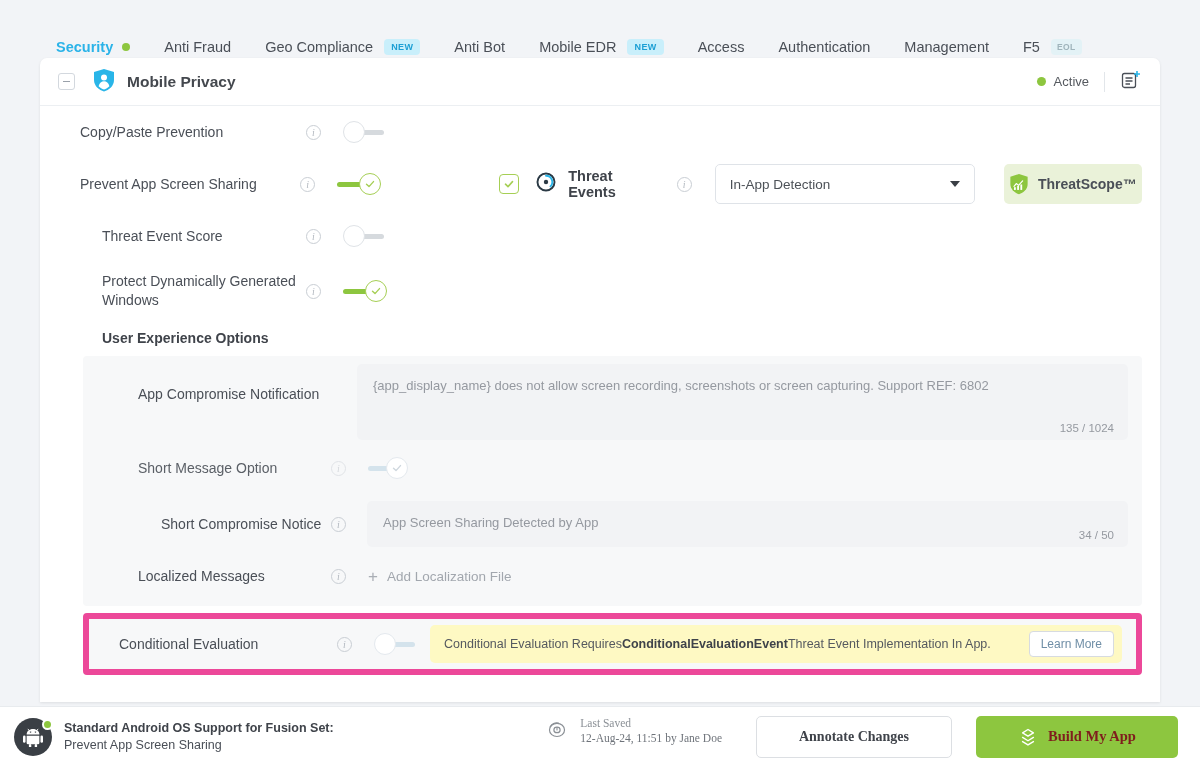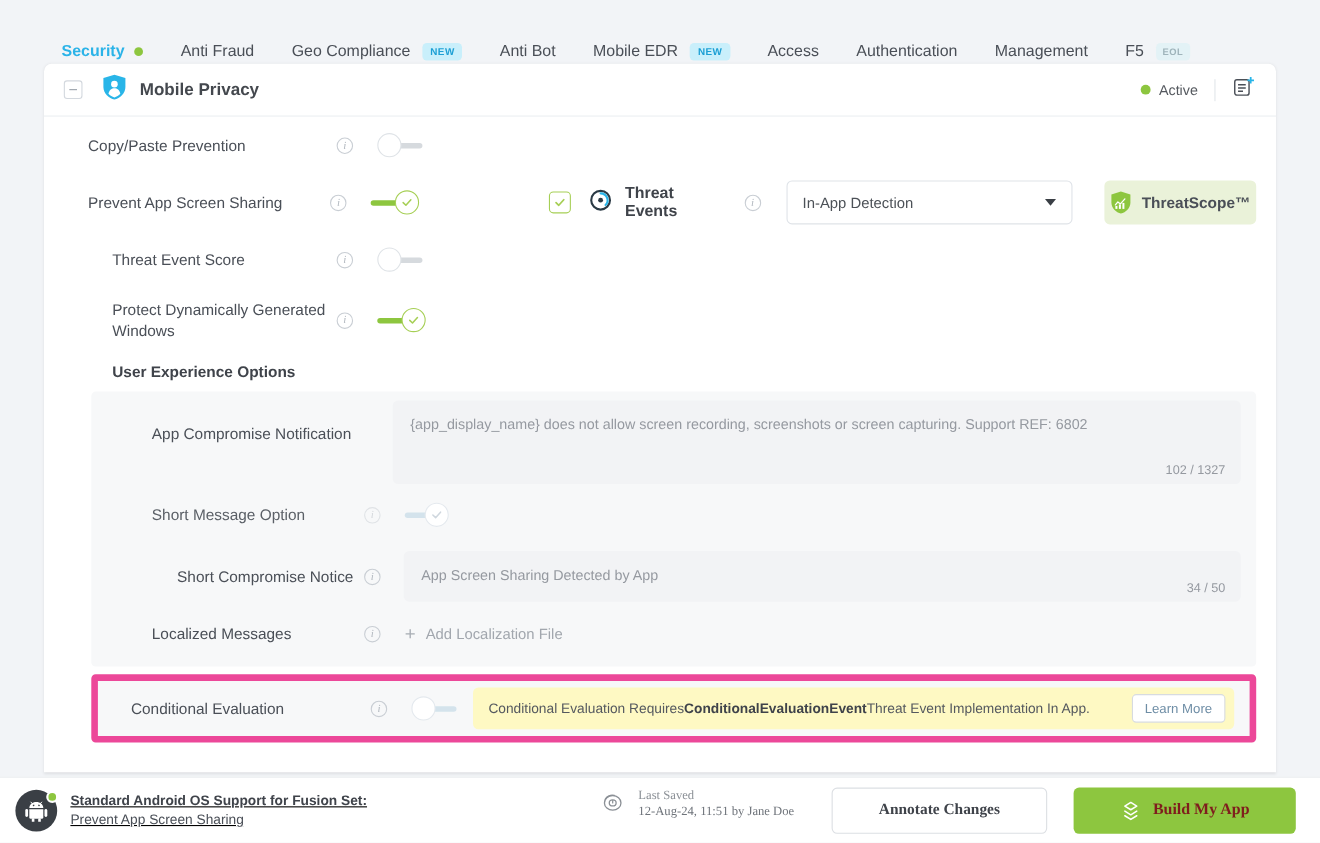--- a/index.html
+++ b/index.html
@@ -204,21 +204,21 @@
   .android-badge { position: relative; width: 38px; height: 38px; flex:none; }
   .android-badge .disc {
     width: 38px; height: 38px; border-radius: 50%; background: #3a3f45;
     display:flex;align-items:center;justify-content:center;
   }
   .android-badge .gdot {
     position:absolute; right:-1px; top: 1px;
     width: 11px; height: 11px; border-radius: 50%;
     background: #8dc63f; border: 2px solid #fff;
   }
-  .foot-text { margin-left: 12px; line-height: 1.35; text-decoration: underline; }
+  .foot-text { margin-left: 12px; line-height: 1.35; }
   .foot-text .l1 { font-size: 12.5px; font-weight: 700; color: #3f434a; }
   .foot-text .l2 { font-size: 12.5px; color: #4a4f57; }
   .foot-right { margin-left: auto; display:flex; align-items:flex-start; gap: 12px; font-family: Liberation Serif, serif; }
   .saved-block { display:flex; align-items:center; margin-right: 22px; }
   .saved-text { margin-left: 12px; line-height: 1.35; }
   .saved-text .s1 { font-size: 11.5px; color: #8b9096; }
   .saved-text .s2 { font-size: 11.5px; color: #6e737a; }
   .annotate-btn {
     width: 196px; height: 42px; border: 1px solid #dcdfe3; border-radius: 5px;
     background: #fff; font-size: 14px; font-weight: 700; color: #3f434a;
@@ -383,21 +383,21 @@
 
     <div class="ux-title">User Experience Options</div>
 
     <div class="ux-panel">
 
       <div class="row" style="height:76px;align-items:flex-start">
         <div class="row-label" style="width:248px;padding-left:55px;padding-top:22px">App Compromise Notification</div>
         <div style="width:26px"></div>
         <div class="field-box tall">
           <span class="field-text">{app_display_name} does not allow screen recording, screenshots or screen capturing. Support REF: 6802</span>
-          <span class="counter">102 / 1327</span>
+          <span class="counter">135 / 1024</span>
         </div>
       </div>
 
       <div class="row" style="height:56px">
         <div class="row-label" style="width:248px;padding-left:55px;color:#5b6067">Short Message Option</div>
         <div class="info-icon faded">i</div>
         <div class="toggle on dim small">
           <span class="track"></span>
           <span class="knob">
             <svg width="12" height="12" viewBox="0 0 12 12">

